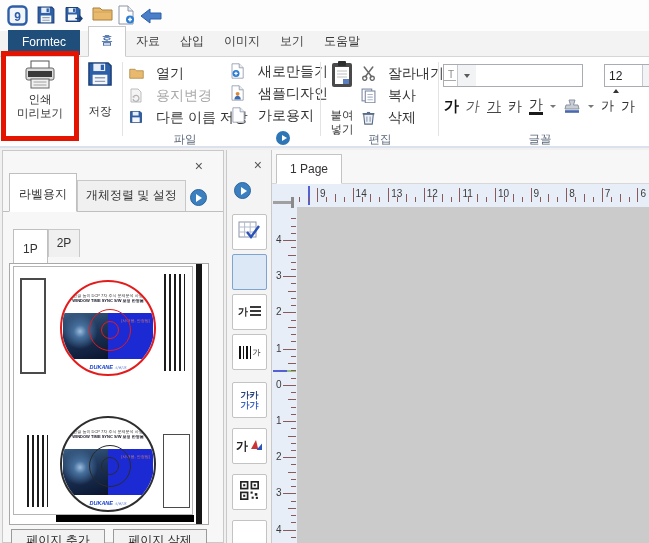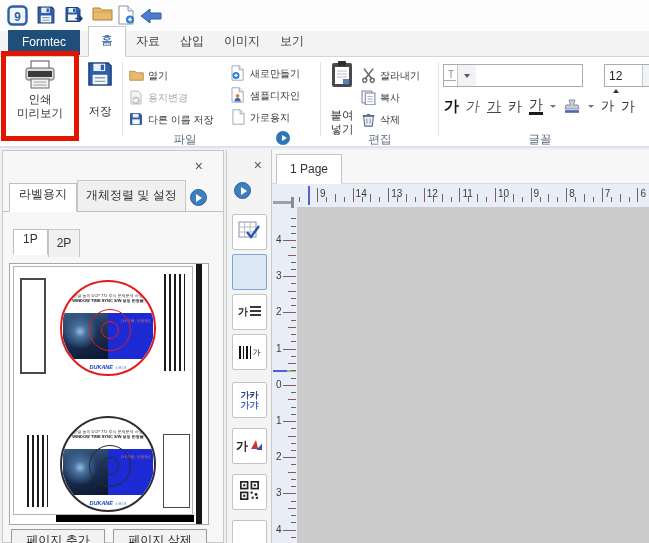--- a/index.html
+++ b/index.html
@@ -12,21 +12,21 @@
 #tabrow{position:absolute;left:0;top:31px;width:649px;height:26px;background:#f3f3f3;border-bottom:1px solid #d6d6d6;display:flex;align-items:flex-end}
 .mtab{padding:5px 10px 6px;color:#3a3a3a;white-space:nowrap;cursor:default}
 .mtab.app{background:#1e4e79;color:#fff;margin-left:8px;margin-right:8px;padding:5px 14px 6px;margin-bottom:1px}
 .mtab.sel{background:#fff;border:1px solid #c9c9c9;border-bottom:1px solid #fff;color:#2b579a;margin-bottom:-1px;padding:5px 12px 7px}
 
 #ribbon{position:absolute;left:0;top:57px;width:649px;height:91px;background:#fff;border-bottom:2px solid #dbe2ee}
 .vdiv{position:absolute;top:5px;width:1px;height:74px;background:#e3e3e3}
 .bigbtn{position:absolute;display:flex;flex-direction:column;align-items:center;gap:2px;font-size:11.5px;color:#333;line-height:14px;text-align:center}
 .glabel{position:absolute;top:75px;font-size:11.5px;color:#5a6678;text-align:center}
 .scol{position:absolute;display:flex;flex-direction:column;gap:4px}
-.sbtn{display:flex;align-items:flex-end;gap:4px;height:18px;font-size:10px;color:#333;white-space:nowrap}
+.sbtn{display:flex;align-items:flex-start;gap:12px;height:18px;font-size:14px;color:#333;white-space:nowrap}
 .sbtn.dis{color:#a9a9a9}
 .sbtn .sico{width:16px;height:16px;display:inline-flex;align-items:center;justify-content:center}
 #redbox{position:absolute;left:1px;top:51px;width:78px;height:90px;border:5px solid #e51400;z-index:60;pointer-events:none}
 .expand-circle{position:absolute;width:14px;height:14px;border-radius:50%;background:#2e75b6;display:flex;align-items:center;justify-content:center}
 .expand-circle .tri{width:0;height:0;border-left:5px solid #fff;border-top:3.5px solid transparent;border-bottom:3.5px solid transparent;margin-left:2px}
 .combo{position:absolute;height:23px;background:#fff;border:1px solid #a9acb3;display:flex;align-items:center;font-size:12px;color:#222}
 .combo .cval{flex:1;padding-left:4px;white-space:nowrap;overflow:hidden}
 .combo .tmark{color:#8a8a8a;font-size:10px;padding:0 2px 0 4px;border-bottom:1px solid #aaa;line-height:10px;margin-right:1px}
 .combo .cbtn{width:19px;height:100%;border-left:1px solid #c5c8ce;background:#f2f3f5;display:flex;align-items:center;justify-content:center}
 .car{width:0;height:0;border-left:3.5px solid transparent;border-right:3.5px solid transparent;border-top:4px solid #5a5a5a}
@@ -40,21 +40,21 @@
 .mini-car{width:0;height:0;border-left:3px solid transparent;border-right:3px solid transparent;border-top:3.5px solid #777}
 .fs-grow{position:relative;font-size:13px;color:#333}
 .fs-grow .up{position:absolute;top:-6px;right:-5px;width:0;height:0;border-left:3px solid transparent;border-right:3px solid transparent;border-bottom:4px solid #333}
 
 #lowbase{position:absolute;left:0;top:148px;width:649px;height:395px;background:#f0f0f0}
 
 #lpanel{position:absolute;left:2px;top:150px;width:222px;height:393px;background:#f7f7f7;border:1px solid #c9c9c9}
 .closex{position:absolute;font-size:14px;color:#555;line-height:14px}
 #lp-tabs{position:absolute;left:0;top:30px;width:100%;height:31px;display:flex;align-items:flex-end;border-bottom:1px solid #bfbfbf;padding-left:6px}
 .ptab{padding:6px 8px 7px;font-size:12px;color:#333;background:#f0f0f0;border:1px solid #c8c8c8;border-bottom:none;white-space:nowrap}
-.ptab.sel{background:#fff;border:1px solid #bfbfbf;border-bottom:1px solid #fff;margin-bottom:-1px;padding:2px 9px 8px}
+.ptab.sel{background:#fff;border:1px solid #bfbfbf;border-bottom:1px solid #fff;margin-bottom:-1px;padding:12px 9px 8px}
 .play-circle{width:17px;height:17px;border-radius:50%;background:#3c7fc0;border:1px solid #2d649a;display:flex;align-items:center;justify-content:center;margin:0 0 5px 4px}
 .play-circle .tri{width:0;height:0;border-left:6px solid #fff;border-top:4px solid transparent;border-bottom:4px solid transparent;margin-left:2px}
 #pp-tabs{position:absolute;left:10px;top:78px;display:flex;align-items:flex-start}
 
 #preview{position:absolute;left:6px;top:112px;width:200px;height:262px;background:#fff;border:1px solid #a8a8a8}
 #sheet{position:absolute;left:3px;top:2px;width:180px;height:249px;background:#fff;border:1px solid #b5b5b5}
 #sheet-shadow{position:absolute;left:46px;top:251px;width:138px;height:7px;background:#000}
 #pv-scroll{position:absolute;left:186px;top:0;width:6px;height:260px;background:#161616}
 .spine-rect{position:absolute;border:2px solid #4a4a4a;background:#fff}
 .spine-lines{position:absolute;background:repeating-linear-gradient(90deg,#1c1c1c 0 2px,#fff 2px 5px)}
@@ -147,20 +147,21 @@
 </div>
 
 <div id="tabrow">
   <div class="mtab app">Formtec</div>
   <span id="main-tabs" style="display:flex;align-items:flex-end">
       <div class="mtab sel">홈</div>
       <div class="mtab">자료</div>
       <div class="mtab">삽입</div>
       <div class="mtab">이미지</div>
       <div class="mtab">보기</div>
+      <div class="mtab">도움말</div>
     </span>
 </div>
 
 <div id="ribbon">
   <div class="bigbtn" style="left:8px;top:3px;width:64px">
     <span style="width:34px;height:30px"><svg width="34" height="30" viewBox="0 0 34 30">
           <rect x="8" y="1" width="18" height="8" fill="#fff" stroke="#555"></rect>
           <rect x="3" y="8" width="28" height="12" rx="2" fill="#dcdcdc" stroke="#666"></rect>
           <rect x="5" y="11" width="24" height="6" fill="#3a3a3a"></rect>
           <rect x="8" y="19" width="18" height="9" fill="#f2f2f2" stroke="#666"></rect>

